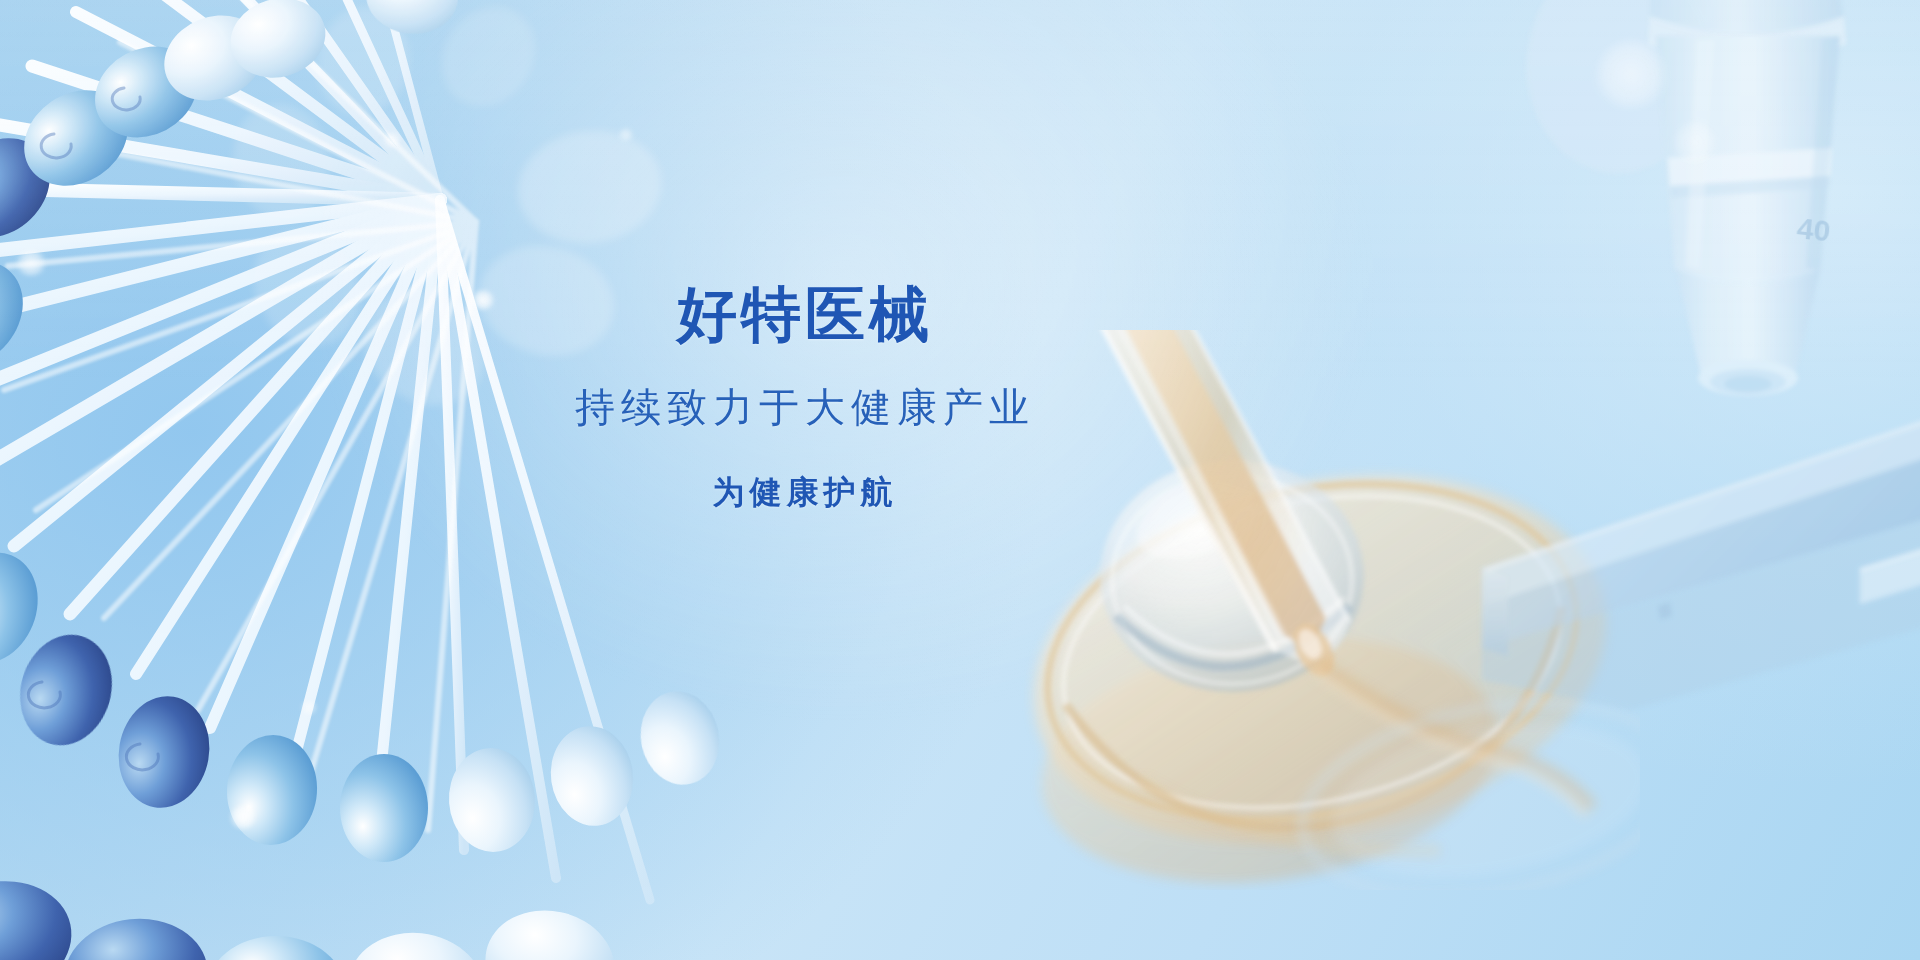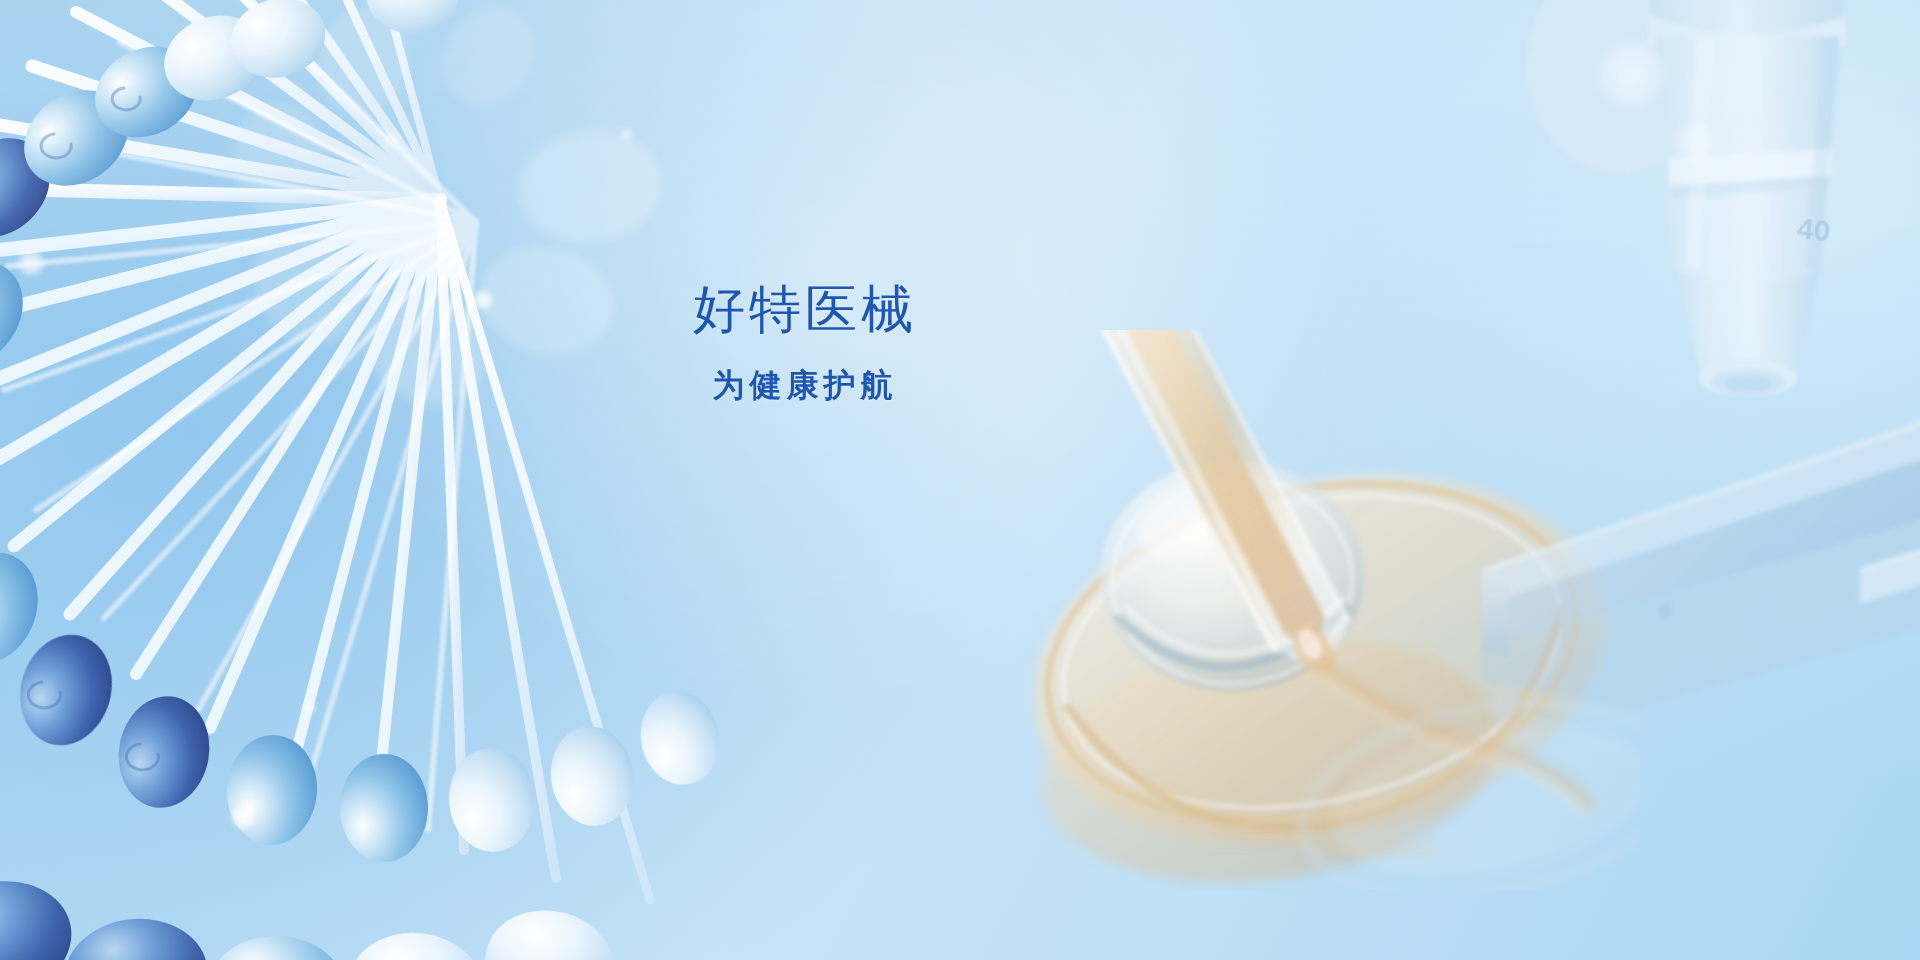--- a/index.html
+++ b/index.html
@@ -103,26 +103,26 @@
     position: absolute;
     left: 0;
     top: 280px;
     width: 1610px;
     text-align: center;
     pointer-events: none;
     z-index: 20;
   }
 
   #hero-title {
-    font-size: 52px;
-    font-weight: 400;
+    font-size: 60px;
+    font-weight: 700;
     color: #1f56b4;
     letter-spacing: 4px;
     line-height: 1.15;
-    margin: 0 0 26px 0;
+    margin: 0 0 34px 0;
     text-shadow: 0 1px 2px rgba(255,255,255,0.35);
   }
 
   #hero-subtitle {
     font-size: 40px;
     font-weight: 400;
     color: #2761b9;
     letter-spacing: 6px;
     line-height: 1.2;
     margin: 0 0 42px 0;
@@ -461,16 +461,17 @@
     <span class="bokeh b5"></span>
     <span class="bokeh b6"></span>
     <span class="bokeh b7"></span>
     <span class="bokeh b8"></span>
   </div>
 
   <div id="light-wash"></div>
 
   <div id="hero-text">
     <h1 id="hero-title">好特医械</h1>
+    <p id="hero-subtitle">持续致力于大健康产业</p>
     <p id="hero-tagline">为健康护航</p>
   </div>
 
 </div>
 
 </body></html>

